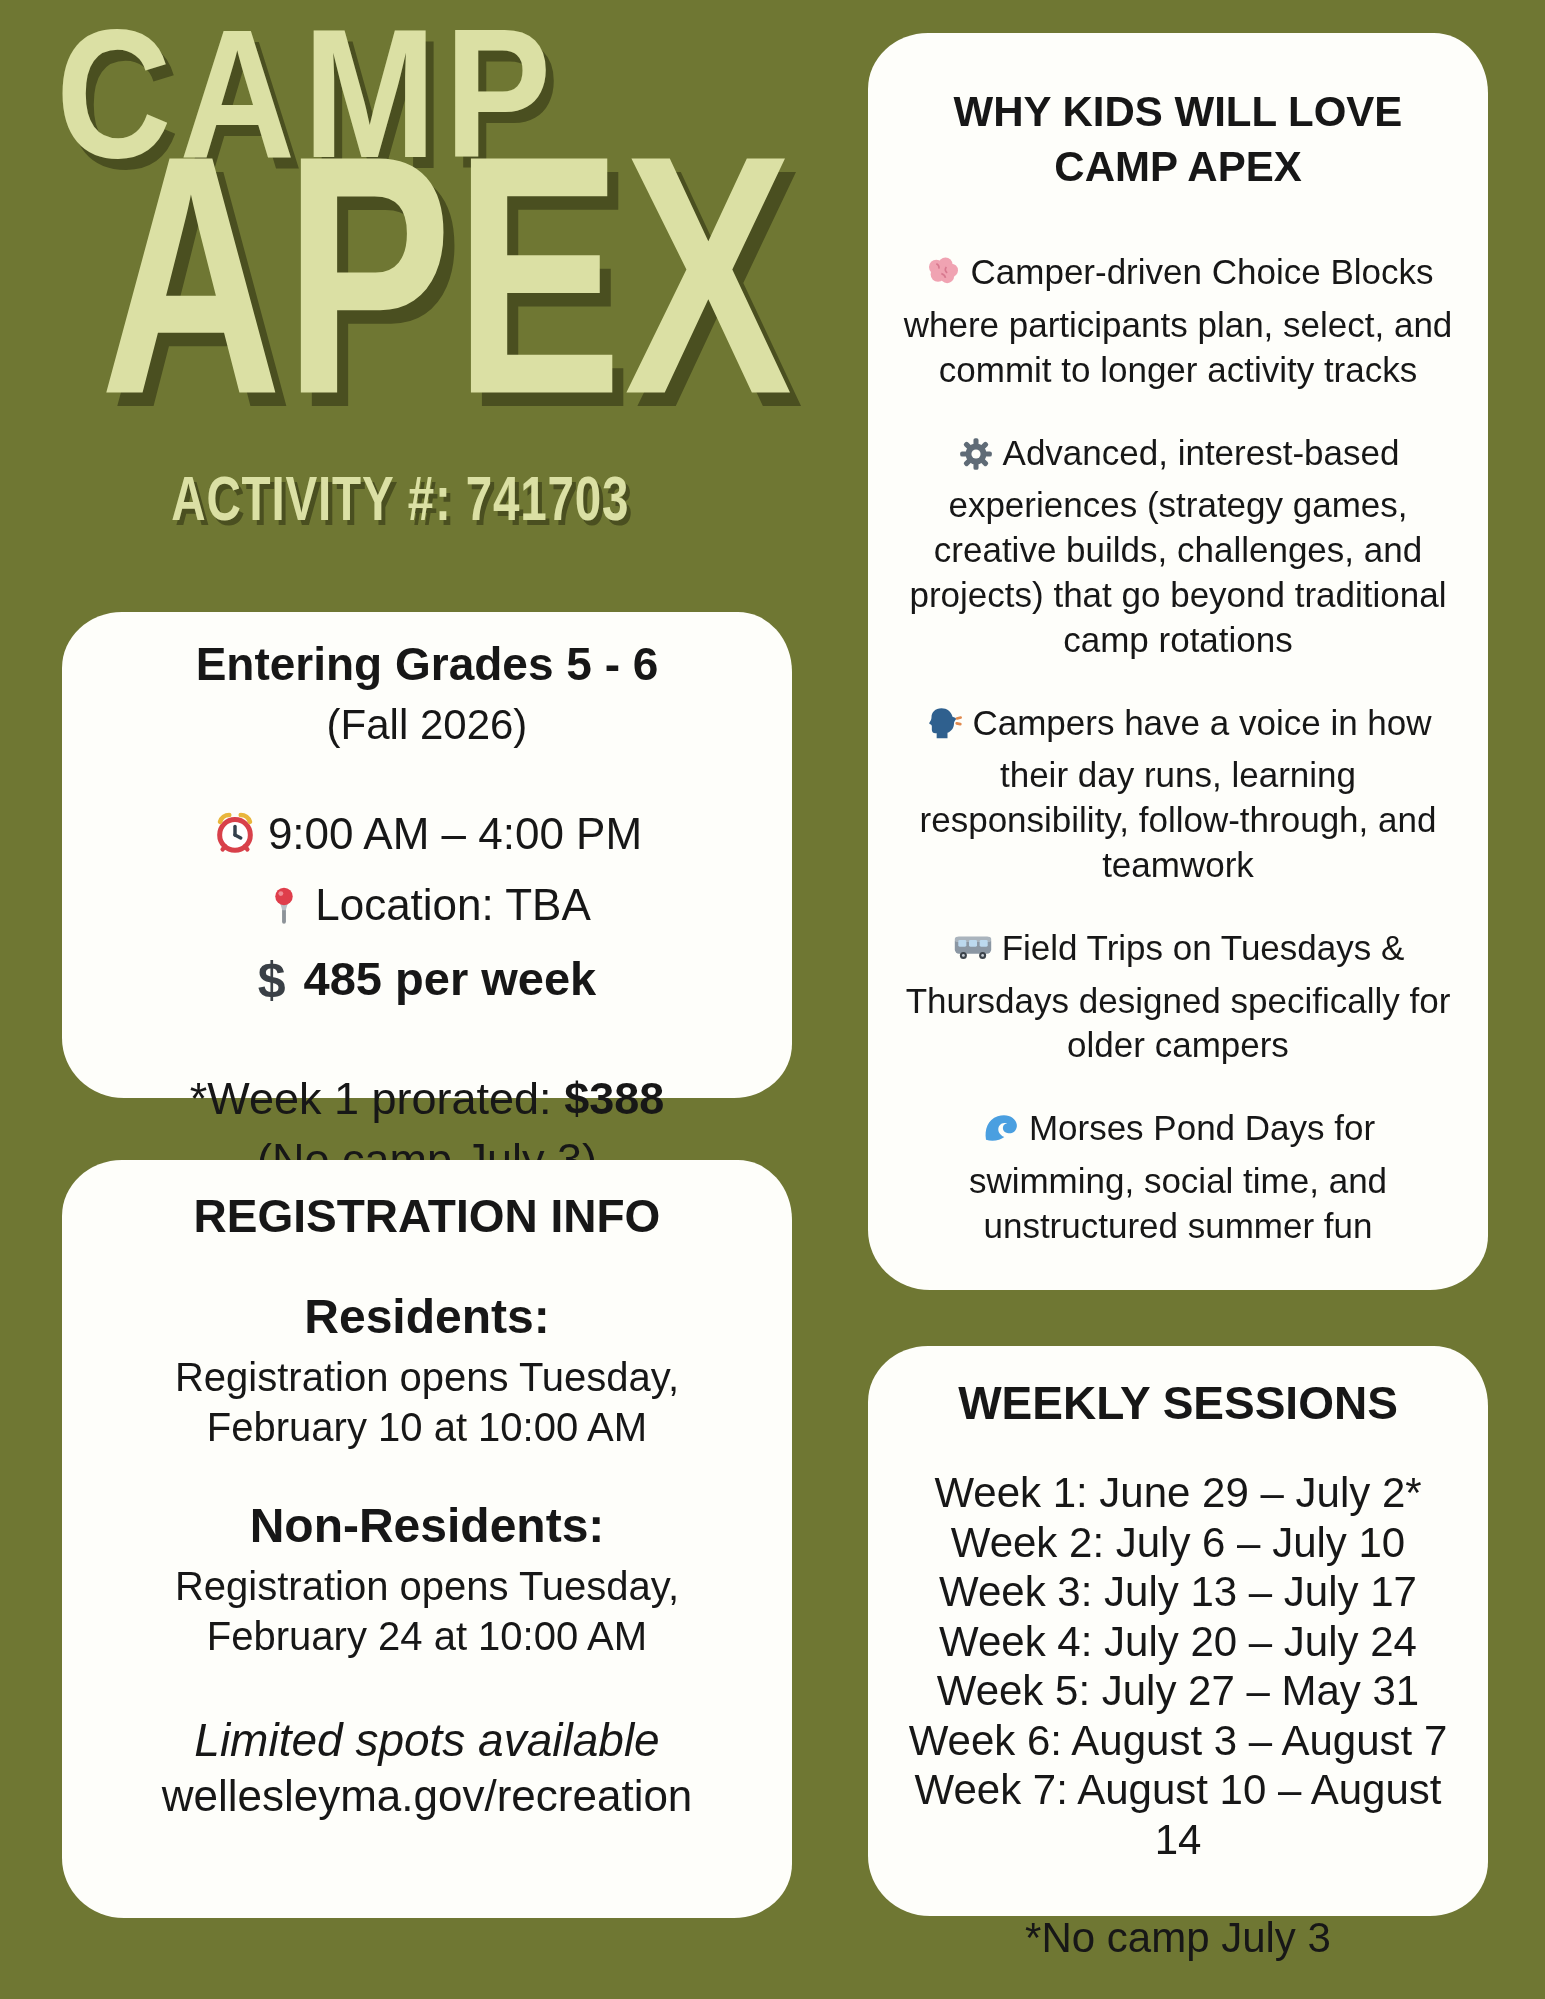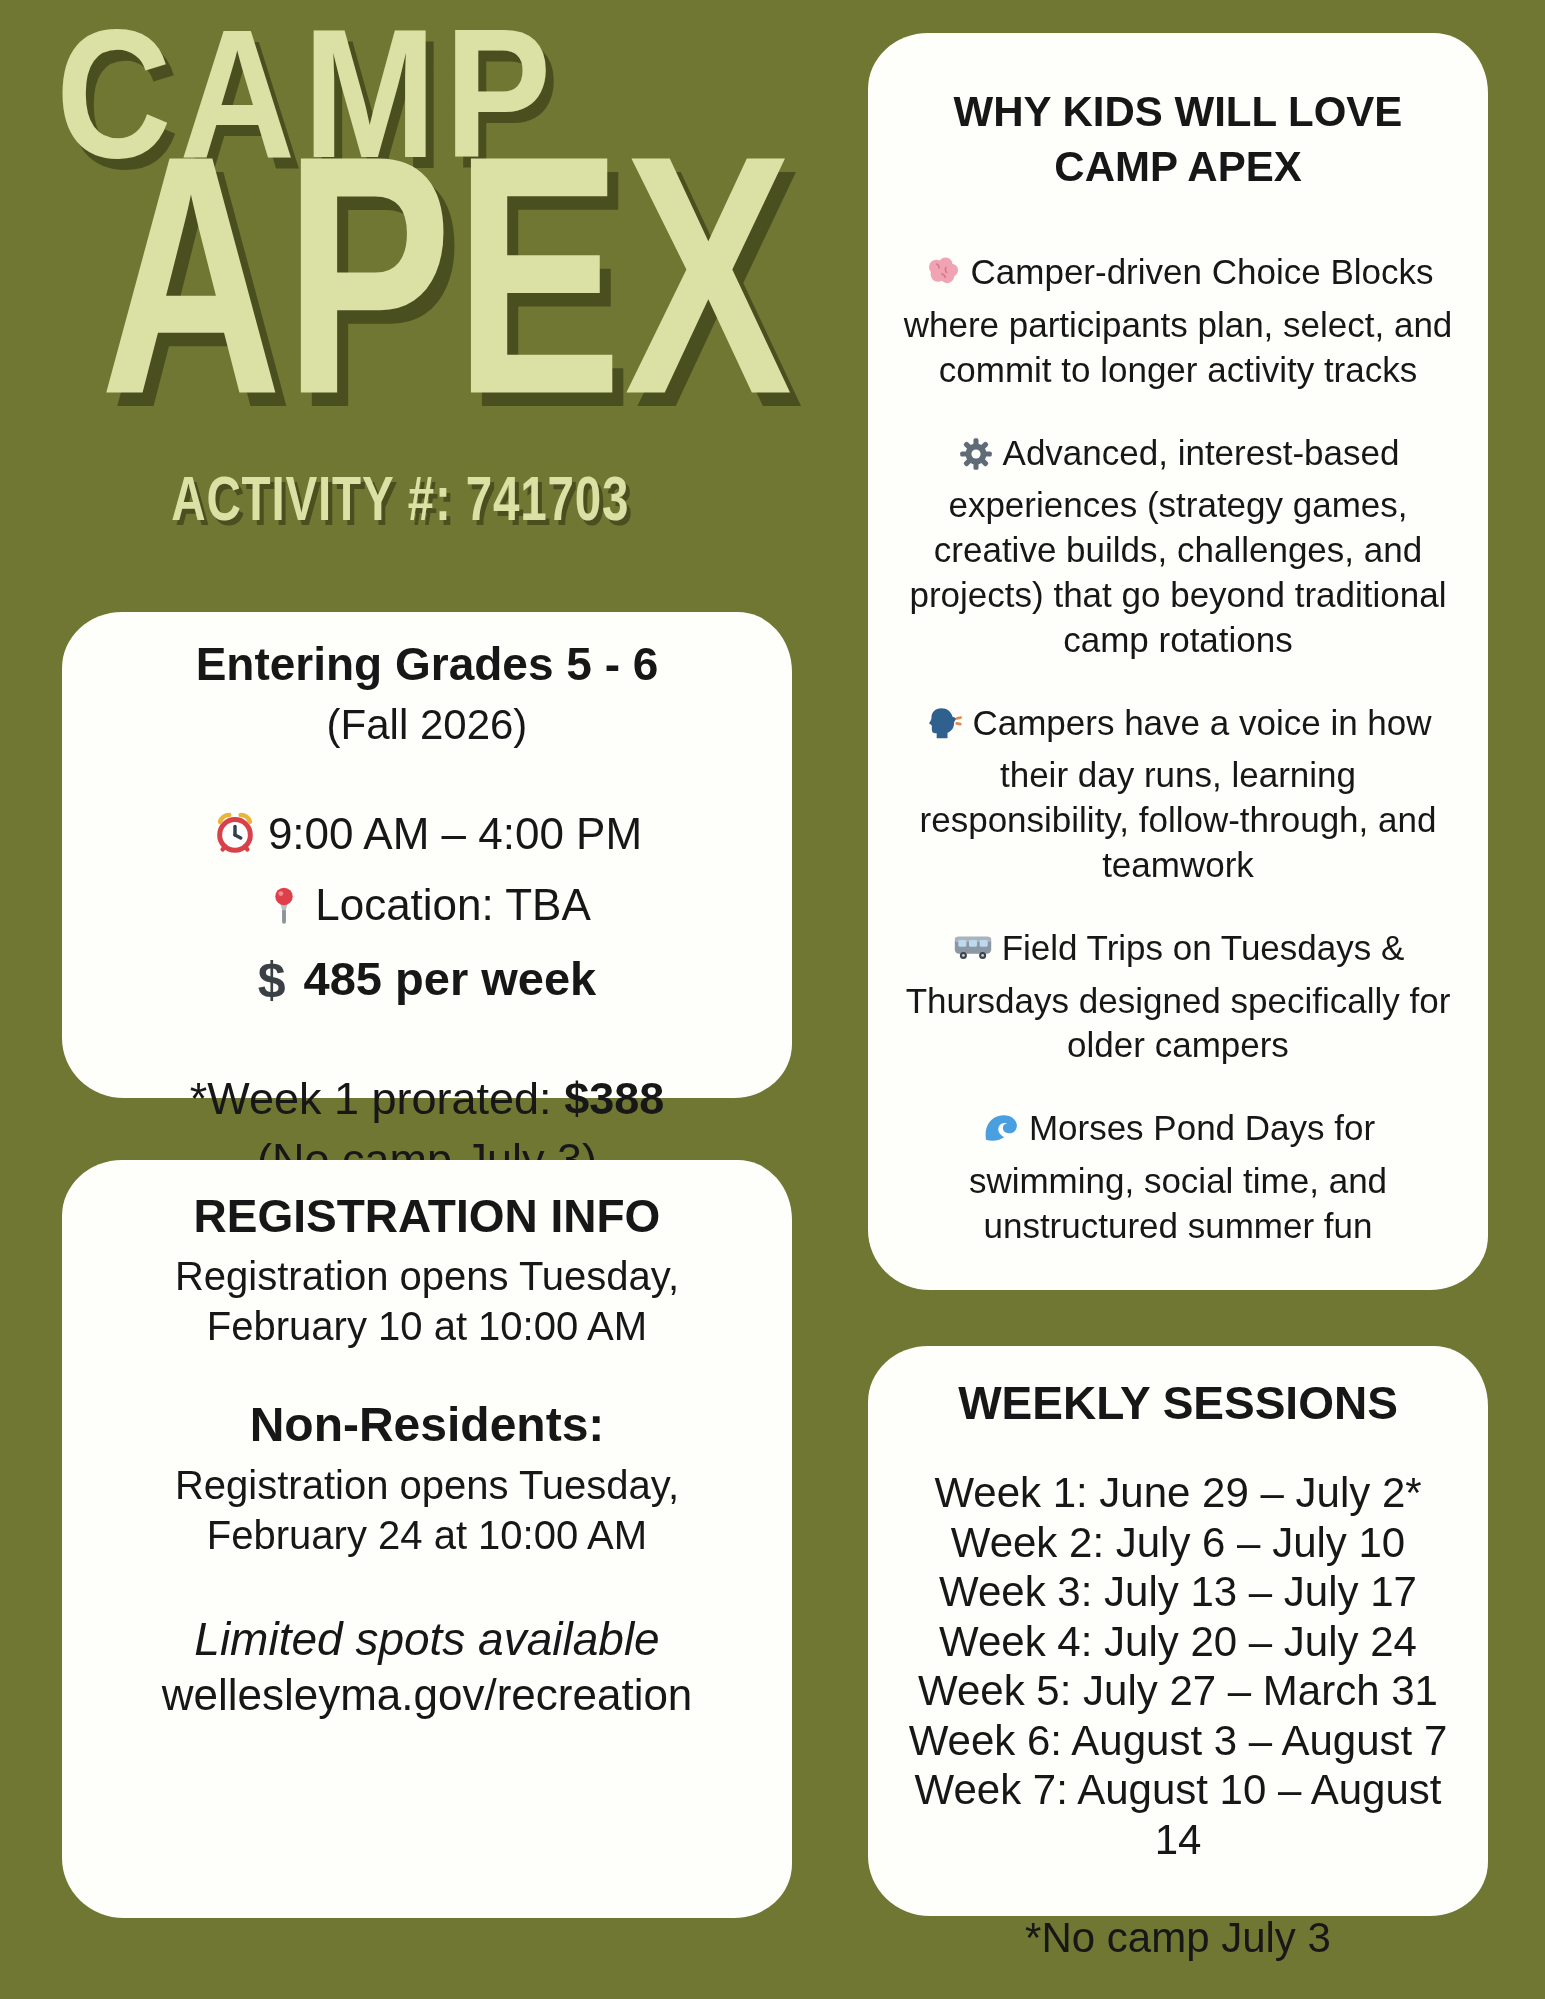--- a/index.html
+++ b/index.html
@@ -160,20 +160,21 @@
     </div>
 
     <div class="prorate-block">
       <div><span>*Week 1 prorated: </span><b>$388</b></div>
       <div>(No camp July 3)</div>
     </div>
   </div>
 
   <div class="card card-reg">
     <div class="h-bold">REGISTRATION INFO</div>
+    <div class="reg-label">Residents:</div>
     <div class="reg-text">Registration opens Tuesday, February 10 at 10:00 AM</div>
     <div class="reg-label">Non-Residents:</div>
     <div class="reg-text">Registration opens Tuesday, February 24 at 10:00 AM</div>
     <div class="limited">Limited spots available</div>
     <div class="register-url">wellesleyma.gov/recreation</div>
   </div>
 
   <div class="card card-why">
     <div class="why-heading">WHY KIDS WILL LOVE CAMP APEX</div>
     <div class="bullets">
@@ -245,21 +246,21 @@
     <div class="weeks">
 
         <p class="week-line">Week 1: June 29 – July 2*</p>
 
         <p class="week-line">Week 2: July 6 – July 10</p>
 
         <p class="week-line">Week 3: July 13 – July 17</p>
 
         <p class="week-line">Week 4: July 20 – July 24</p>
 
-        <p class="week-line">Week 5: July 27 – March 31</p>
+        <p class="week-line">Week 5: July 27 – May 31</p>
 
         <p class="week-line">Week 6: August 3 – August 7</p>
 
         <p class="week-line">Week 7: August 10 – August 14</p>
       </div>
     <div class="sessions-note">*No camp July 3</div>
   </div>
 
 </div>
 

